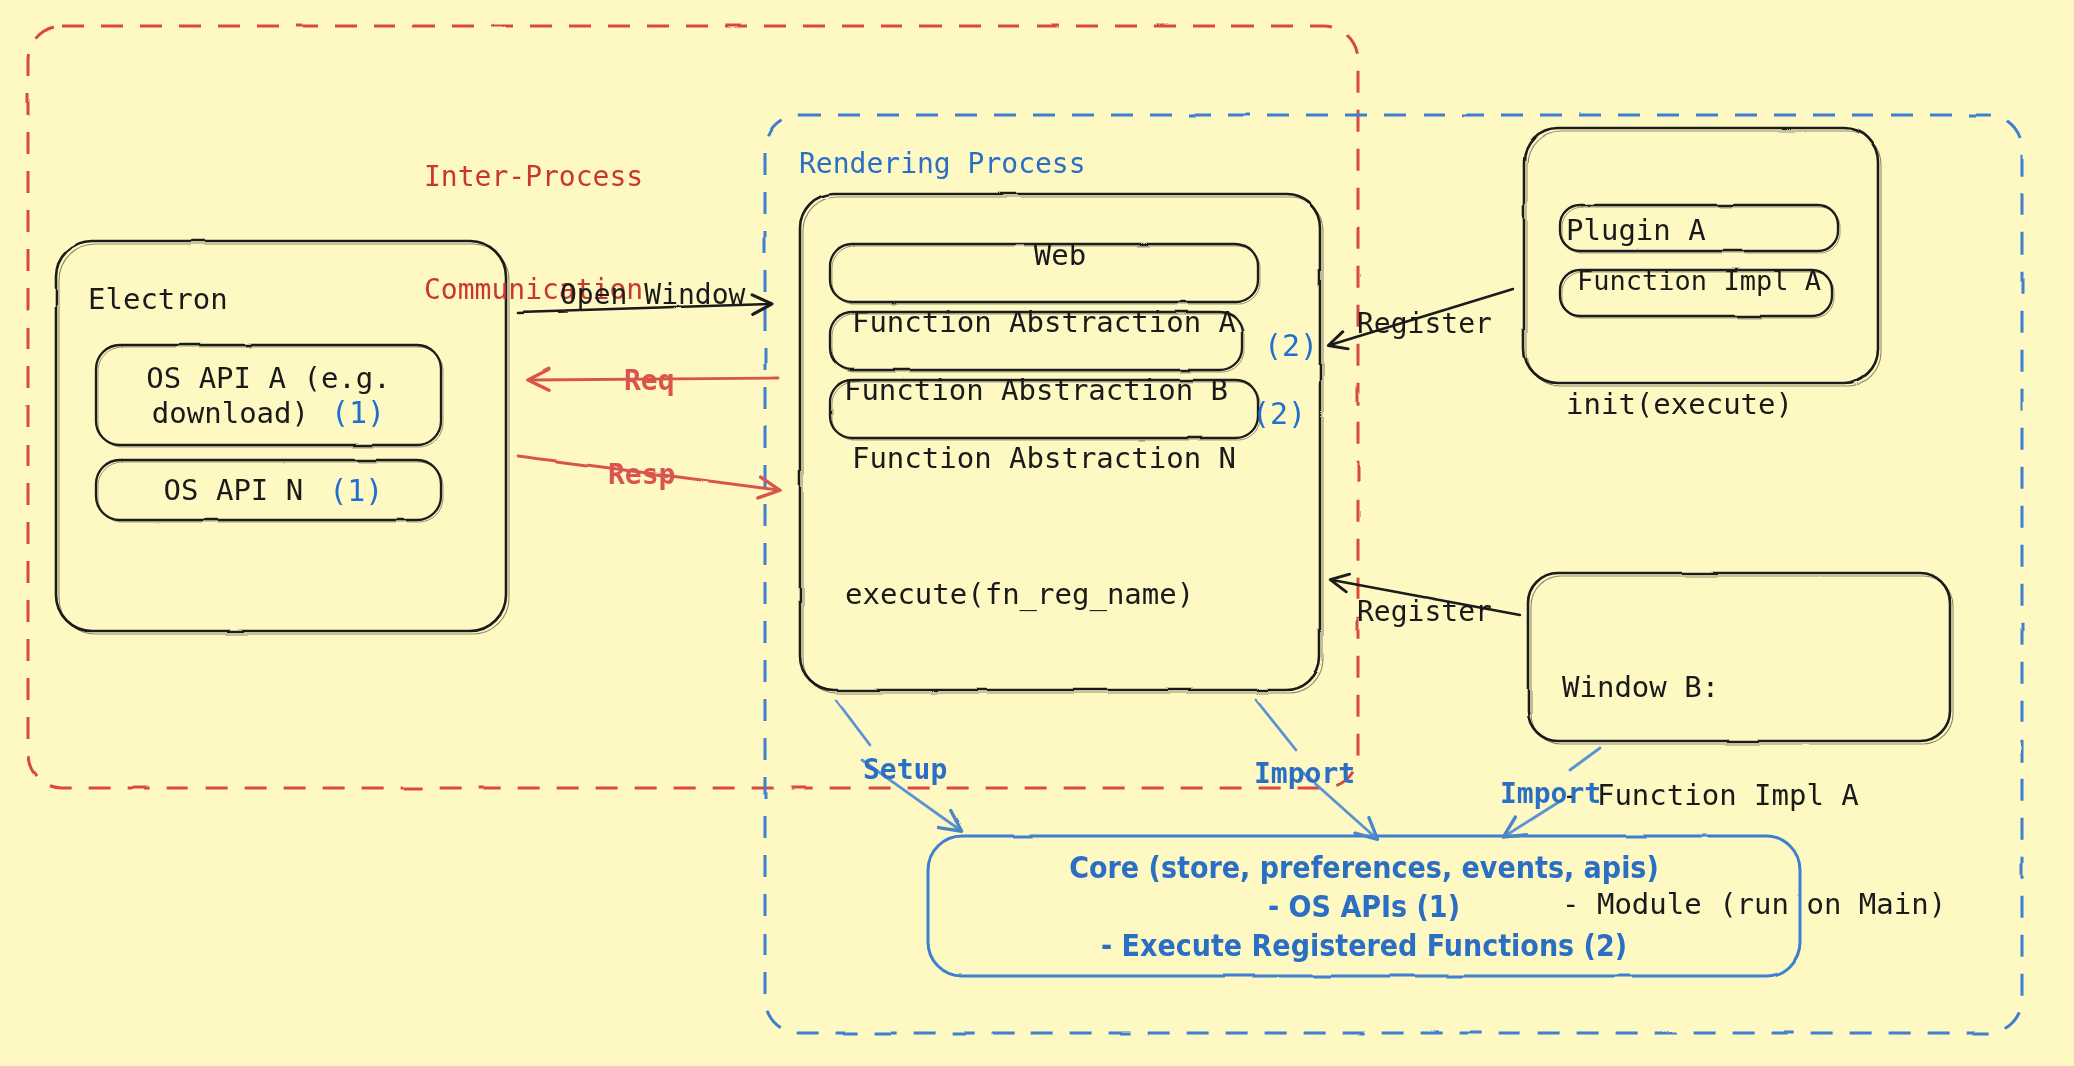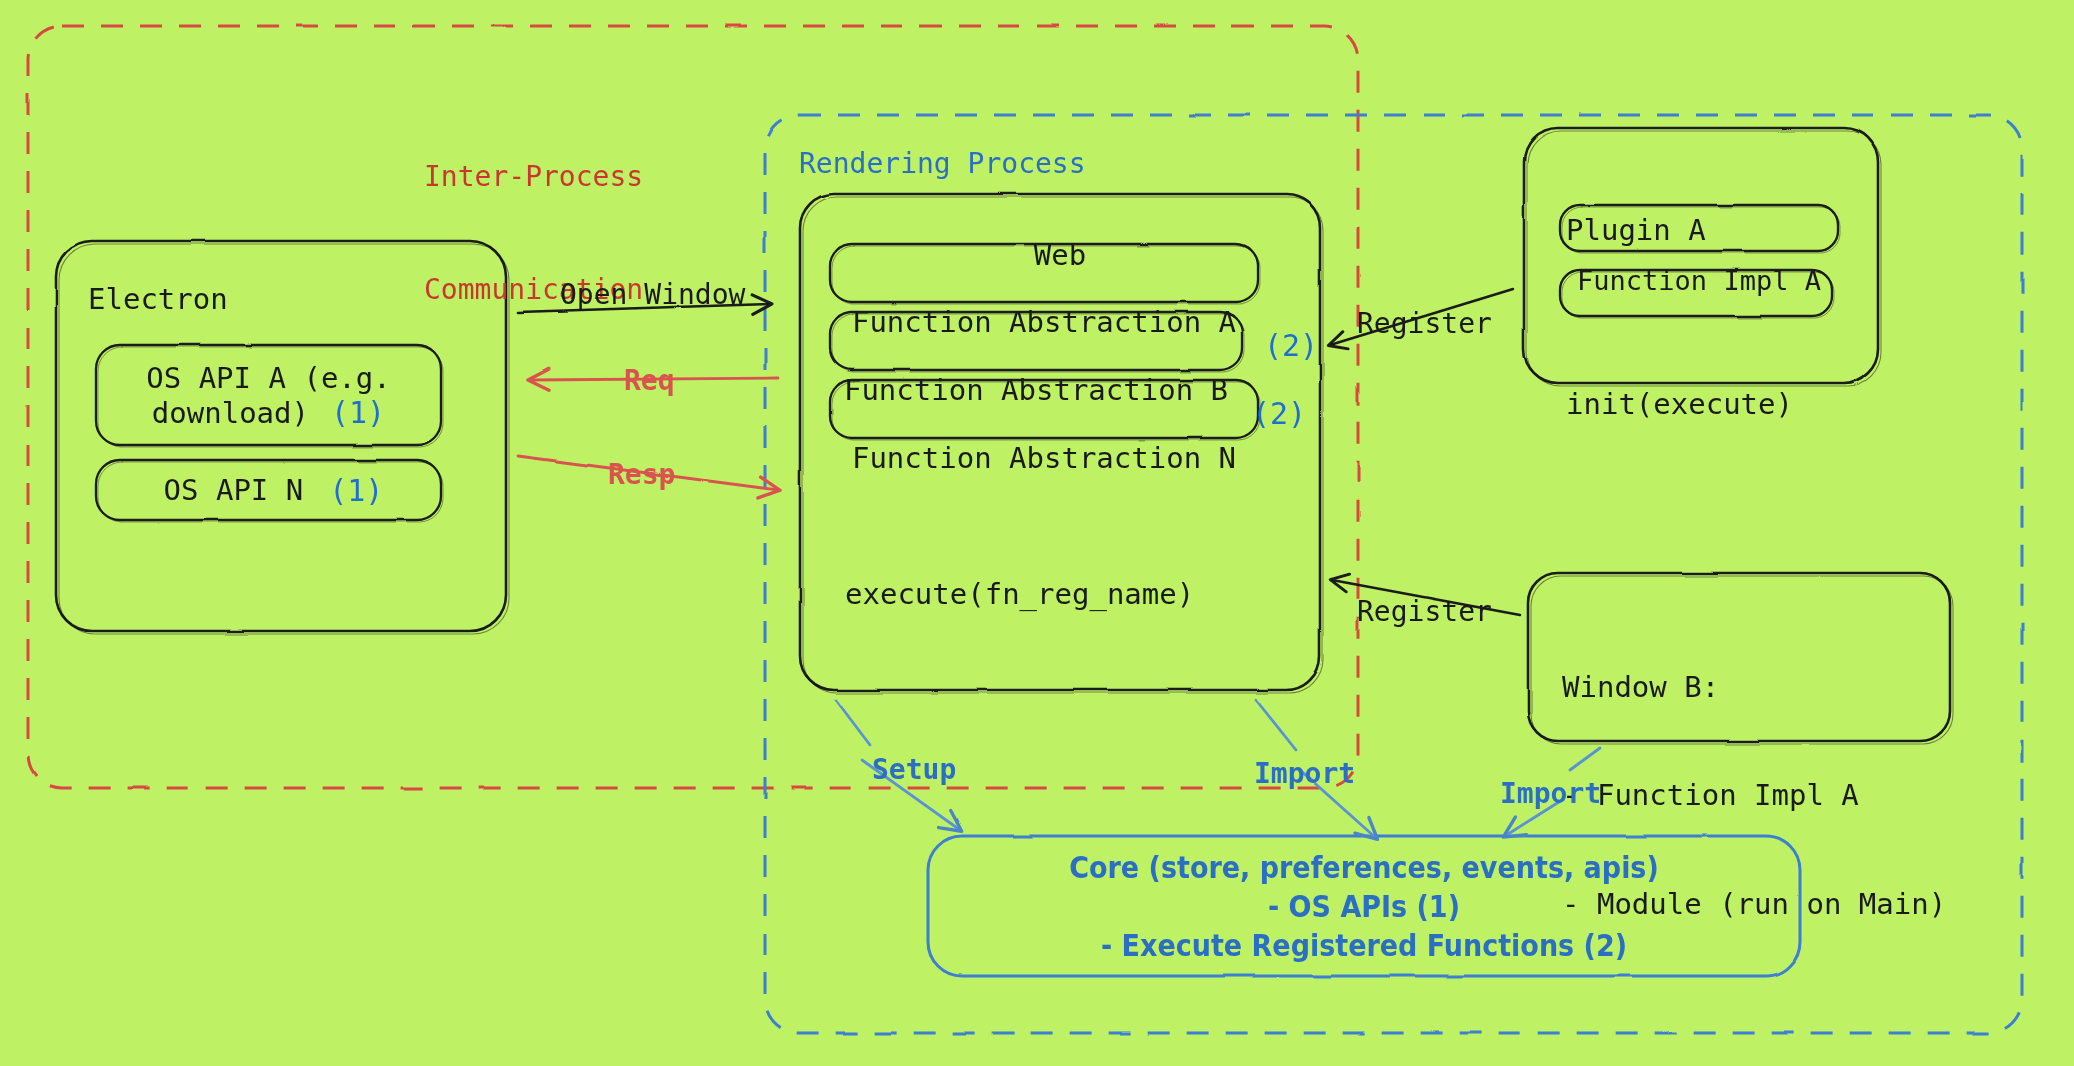--- a/index.html
+++ b/index.html
@@ -7,21 +7,21 @@
     padding: 0;
     background: #ffffff;
   }
   body {
     font-family: "DejaVu Sans Mono", "Liberation Mono", monospace;
   }
   #canvas {
     position: relative;
     width: 2074px;
     height: 1066px;
-    background: #bef264;
+    background: #fef9c3;
     overflow: hidden;
   }
   #svg-layer {
     position: absolute;
     left: 0; top: 0;
     width: 2074px;
     height: 1066px;
   }
   .lbl {
     position: absolute;
@@ -217,17 +217,17 @@
     <div class="core-text">Core (store, preferences, events, apis)</div>
     <div class="core-text">- OS APIs (1)</div>
     <div class="core-text">- Execute Registered Functions (2)</div>
   </div>
 
   <div class="lbl edge-label black" style="left:560px; top:277px;">Open Window</div>
   <div class="lbl edge-label red" style="left:624px; top:363px;">Req</div>
   <div class="lbl edge-label red" style="left:608px; top:457px;">Resp</div>
   <div class="lbl edge-label black" style="left:1357px; top:306px;">Register</div>
   <div class="lbl edge-label black" style="left:1357px; top:594px;">Register</div>
-  <div class="lbl edge-label blue" style="left:863px; top:752px;margin-left:9px;">Setup</div>
+  <div class="lbl edge-label blue" style="left:863px; top:752px;">Setup</div>
   <div class="lbl edge-label blue" style="left:1254px; top:756px;">Import</div>
   <div class="lbl edge-label blue" style="left:1500px; top:776px;">Import</div>
 
 </div>
 
 </body></html>

